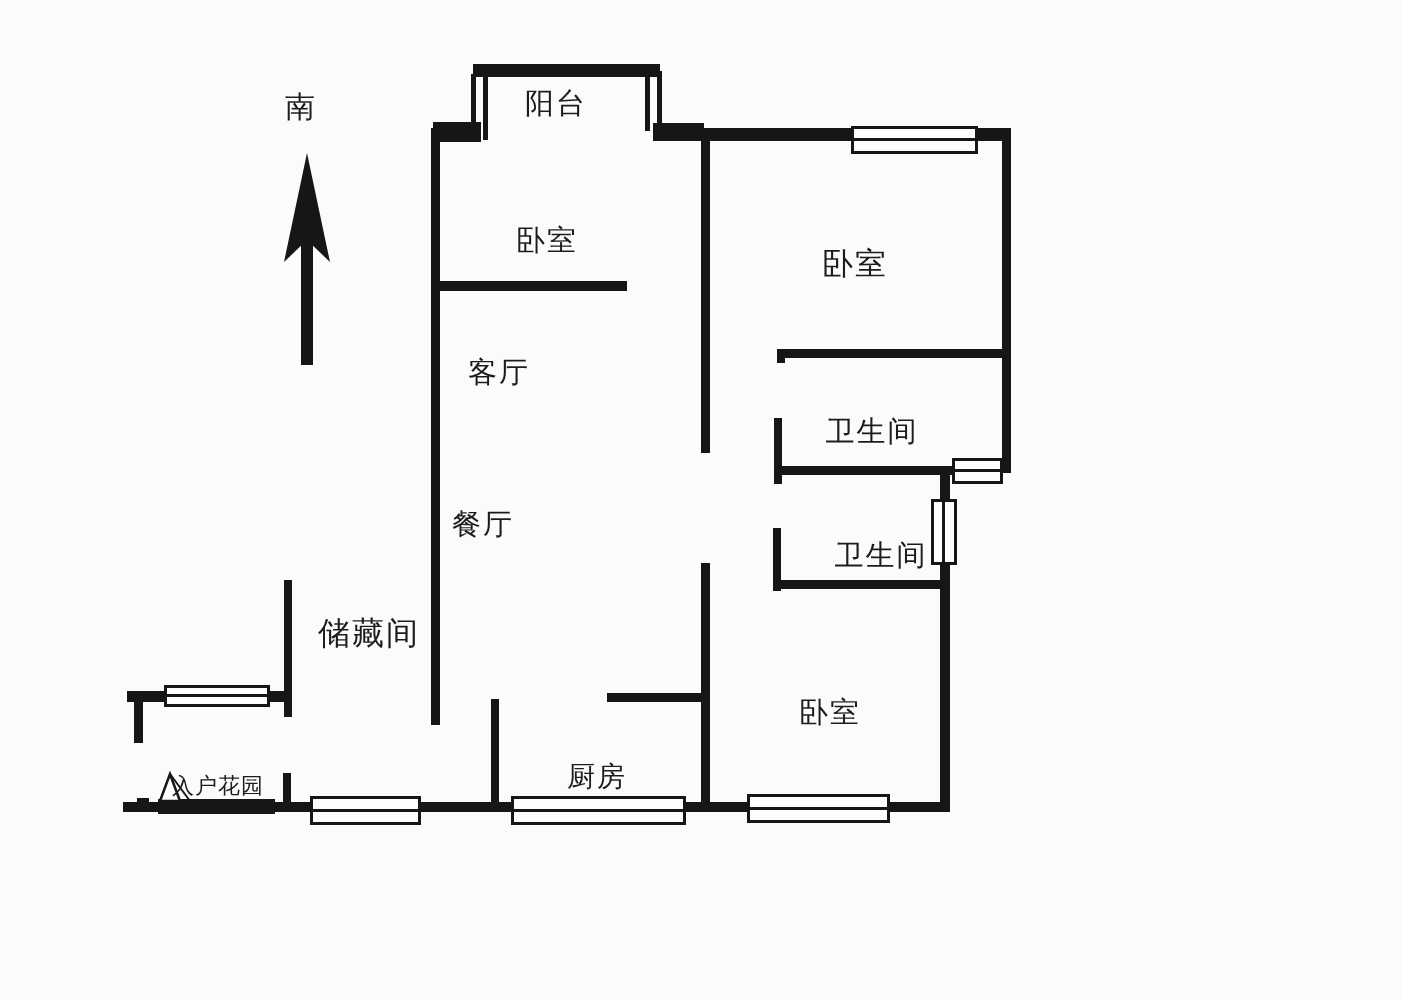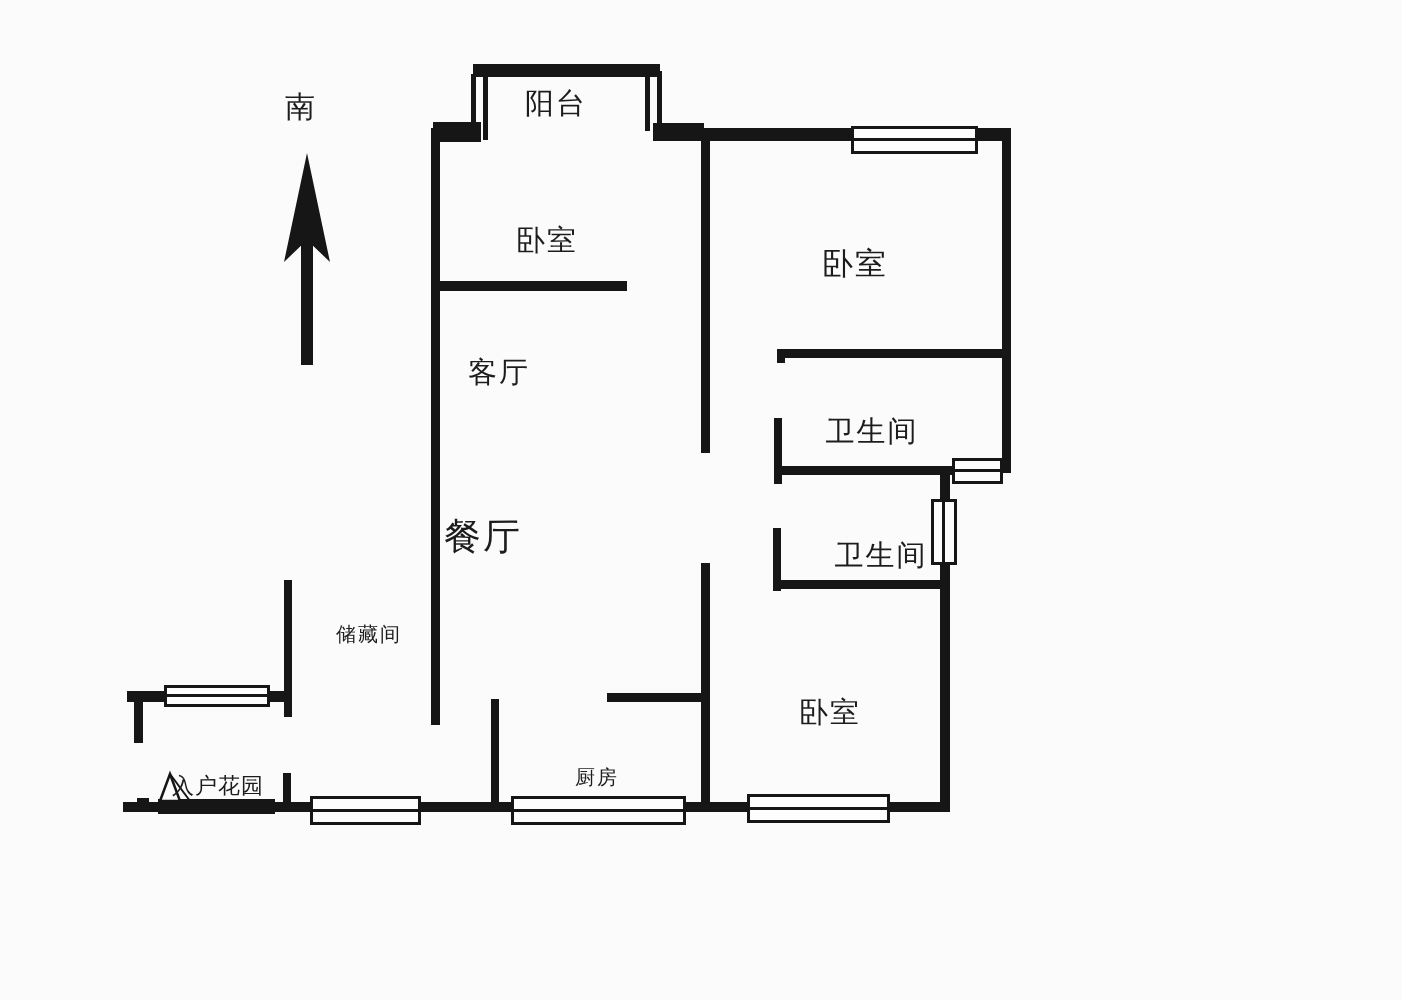--- a/index.html
+++ b/index.html
@@ -88,21 +88,21 @@
   <svg style="left:152px;top:768px;" width="50" height="38" viewBox="0 0 50 38">
     <polygon points="18,6 8,33 28,33" fill="#fdfdfd" stroke="#161616" stroke-width="2.5"></polygon>
     <line x1="18" y1="6" x2="38" y2="33" stroke="#161616" stroke-width="2"></line>
   </svg>
 
   <div class="label" style="left:301px;top:107px;font-size:30px">南</div>
   <div class="label" style="left:556px;top:104px;font-size:29px">阳台</div>
   <div class="label" style="left:547px;top:241px;font-size:29px">卧室</div>
   <div class="label" style="left:855px;top:264px;font-size:31px">卧室</div>
   <div class="label" style="left:499px;top:373px;font-size:29px">客厅</div>
-  <div class="label" style="left:483px;top:537px;font-size:37px">餐厅</div>
+  <div class="label" style="left:483px;top:525px;font-size:29px">餐厅</div>
   <div class="label" style="left:872px;top:432px;font-size:29px">卫生间</div>
   <div class="label" style="left:881px;top:556px;font-size:29px">卫生间</div>
-  <div class="label" style="left:369px;top:634px;font-size:20px">储藏间</div>
+  <div class="label" style="left:369px;top:634px;font-size:32px">储藏间</div>
   <div class="label" style="left:218px;top:786px;font-size:22px;letter-spacing:1px">入户花园</div>
-  <div class="label" style="left:597px;top:777px;font-size:20px">厨房</div>
+  <div class="label" style="left:597px;top:777px;font-size:28px">厨房</div>
   <div class="label" style="left:830px;top:713px;font-size:29px">卧室</div>
 
 </div>
 
 </body></html>

